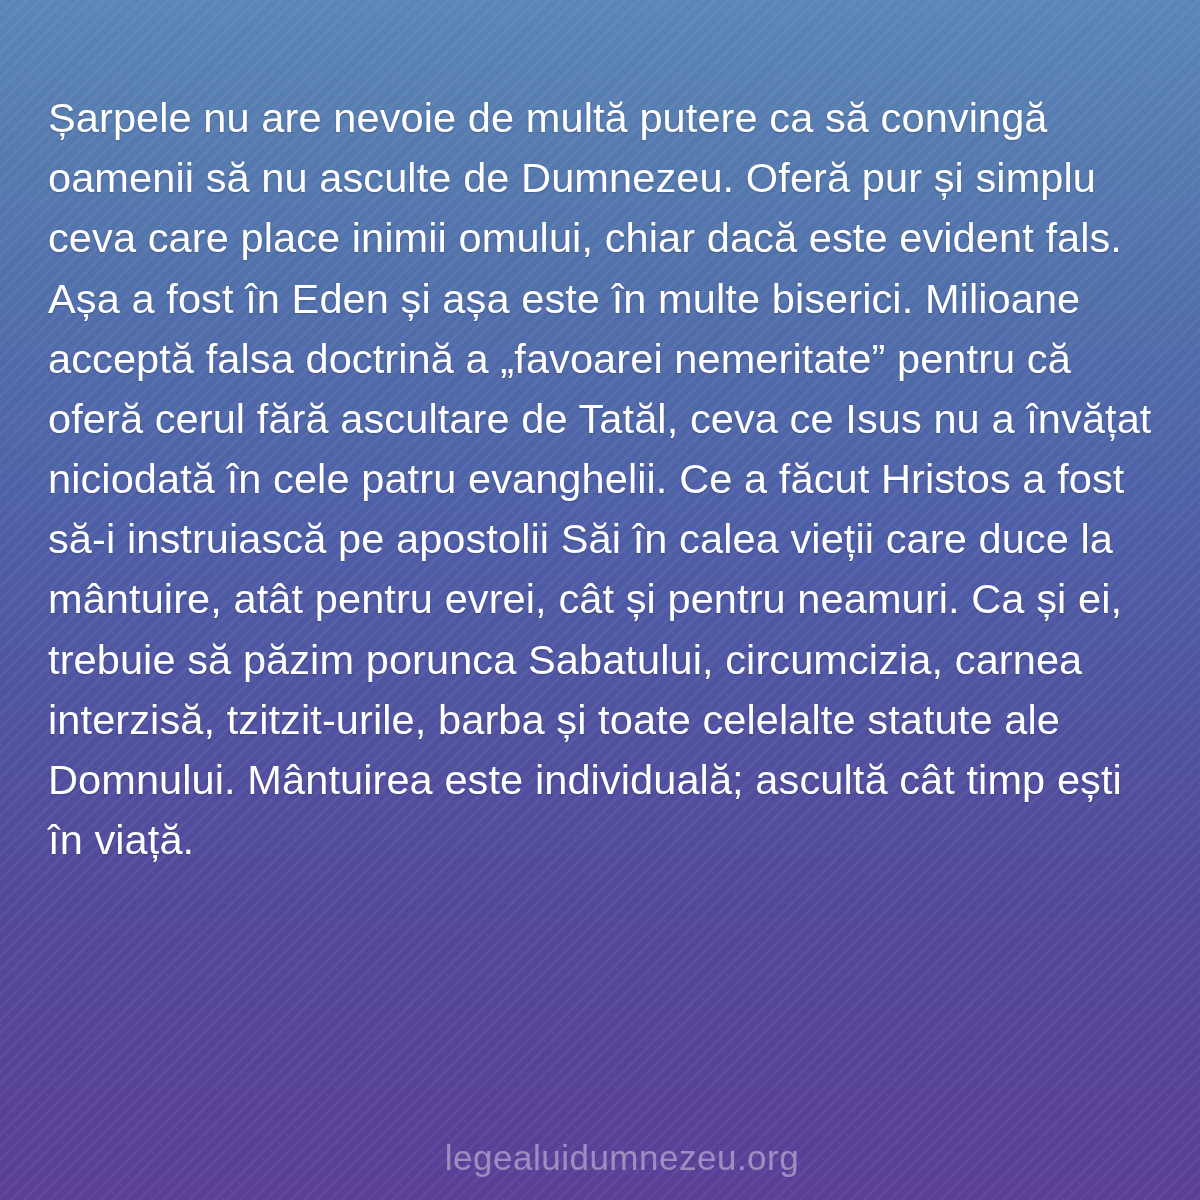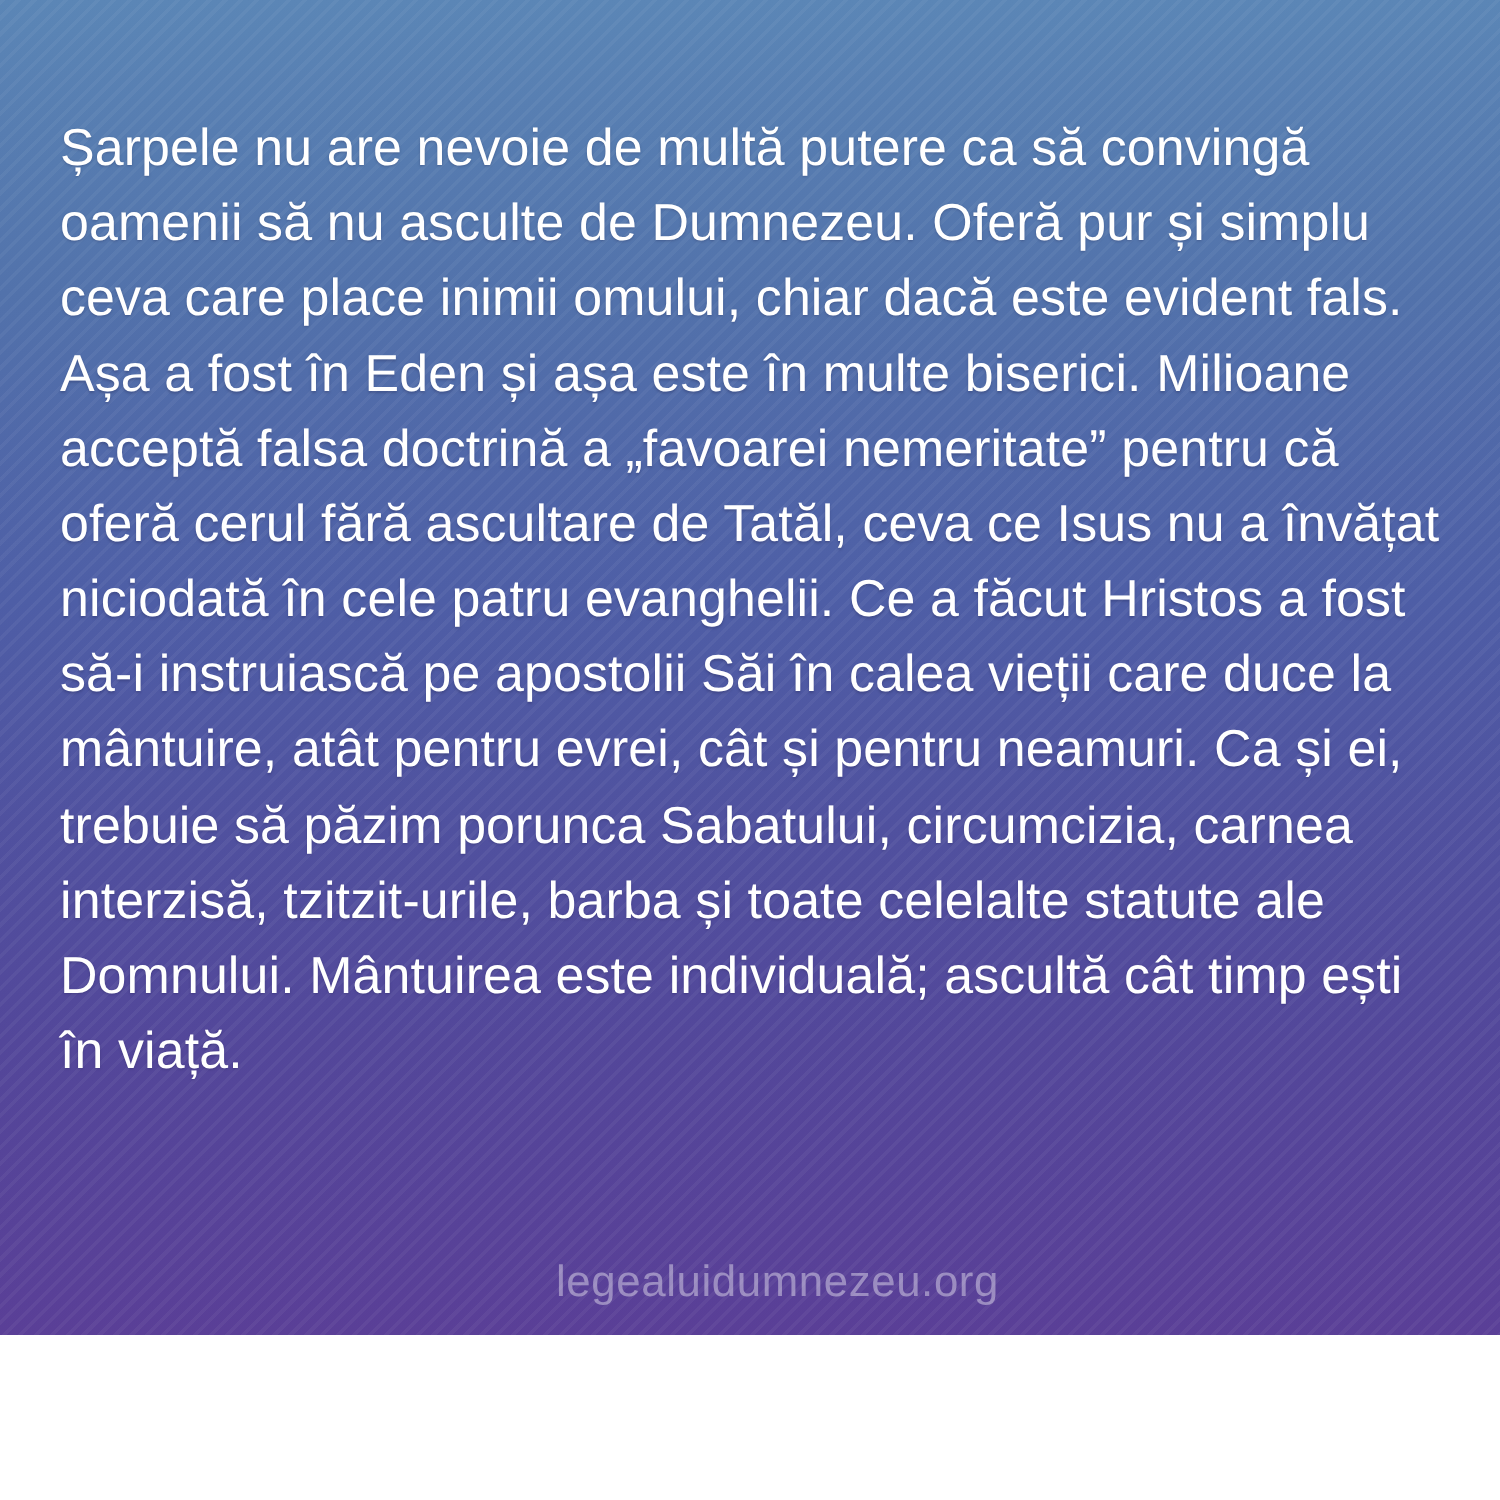--- a/index.html
+++ b/index.html
@@ -8,21 +8,21 @@
   }
   body {
     width: 1200px;
     height: 1200px;
     font-family: "Liberation Sans", sans-serif;
     overflow: hidden;
   }
   .card {
     position: relative;
     width: 1200px;
-    height: 1068px;
+    height: 1200px;
     box-sizing: border-box;
     background:
       repeating-linear-gradient(
         135deg,
         rgba(255,255,255,0.045) 0px,
         rgba(255,255,255,0.045) 3px,
         rgba(255,255,255,0.0) 3px,
         rgba(255,255,255,0.0) 9px
       ),
       linear-gradient(180deg, #5b86b6 0%, #5272ab 22%, #4e5ea6 45%, #50519f 62%, #53479a 78%, #5a3f97 100%);

